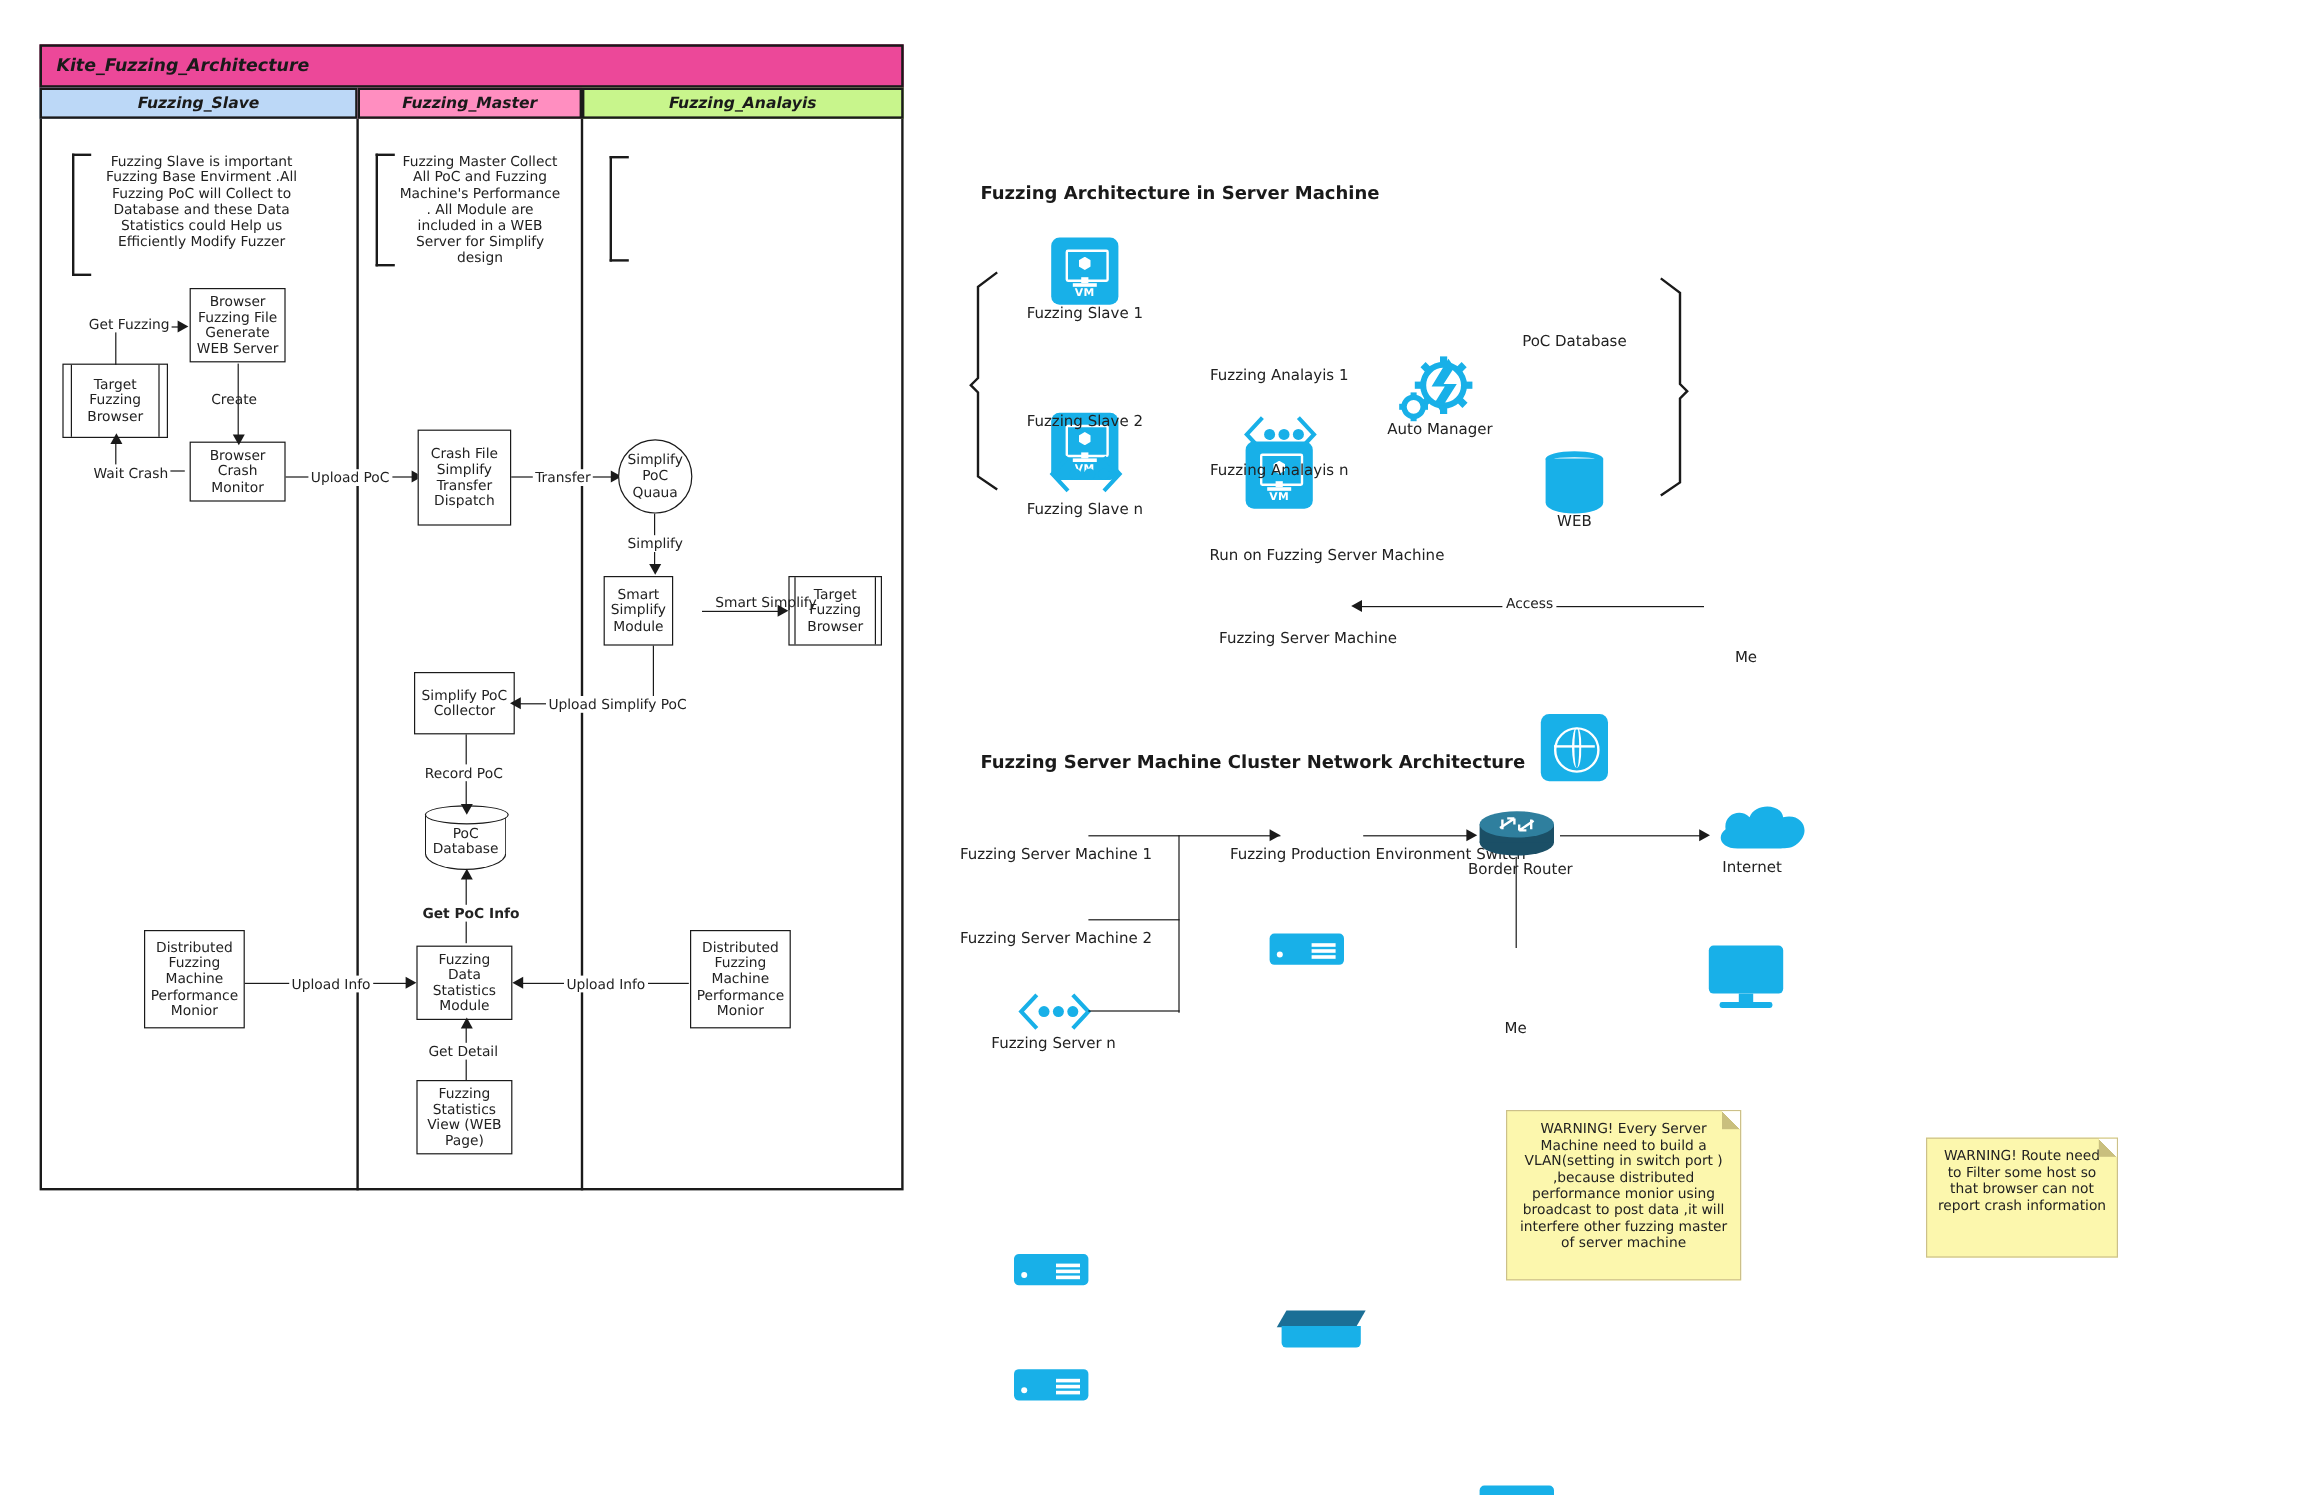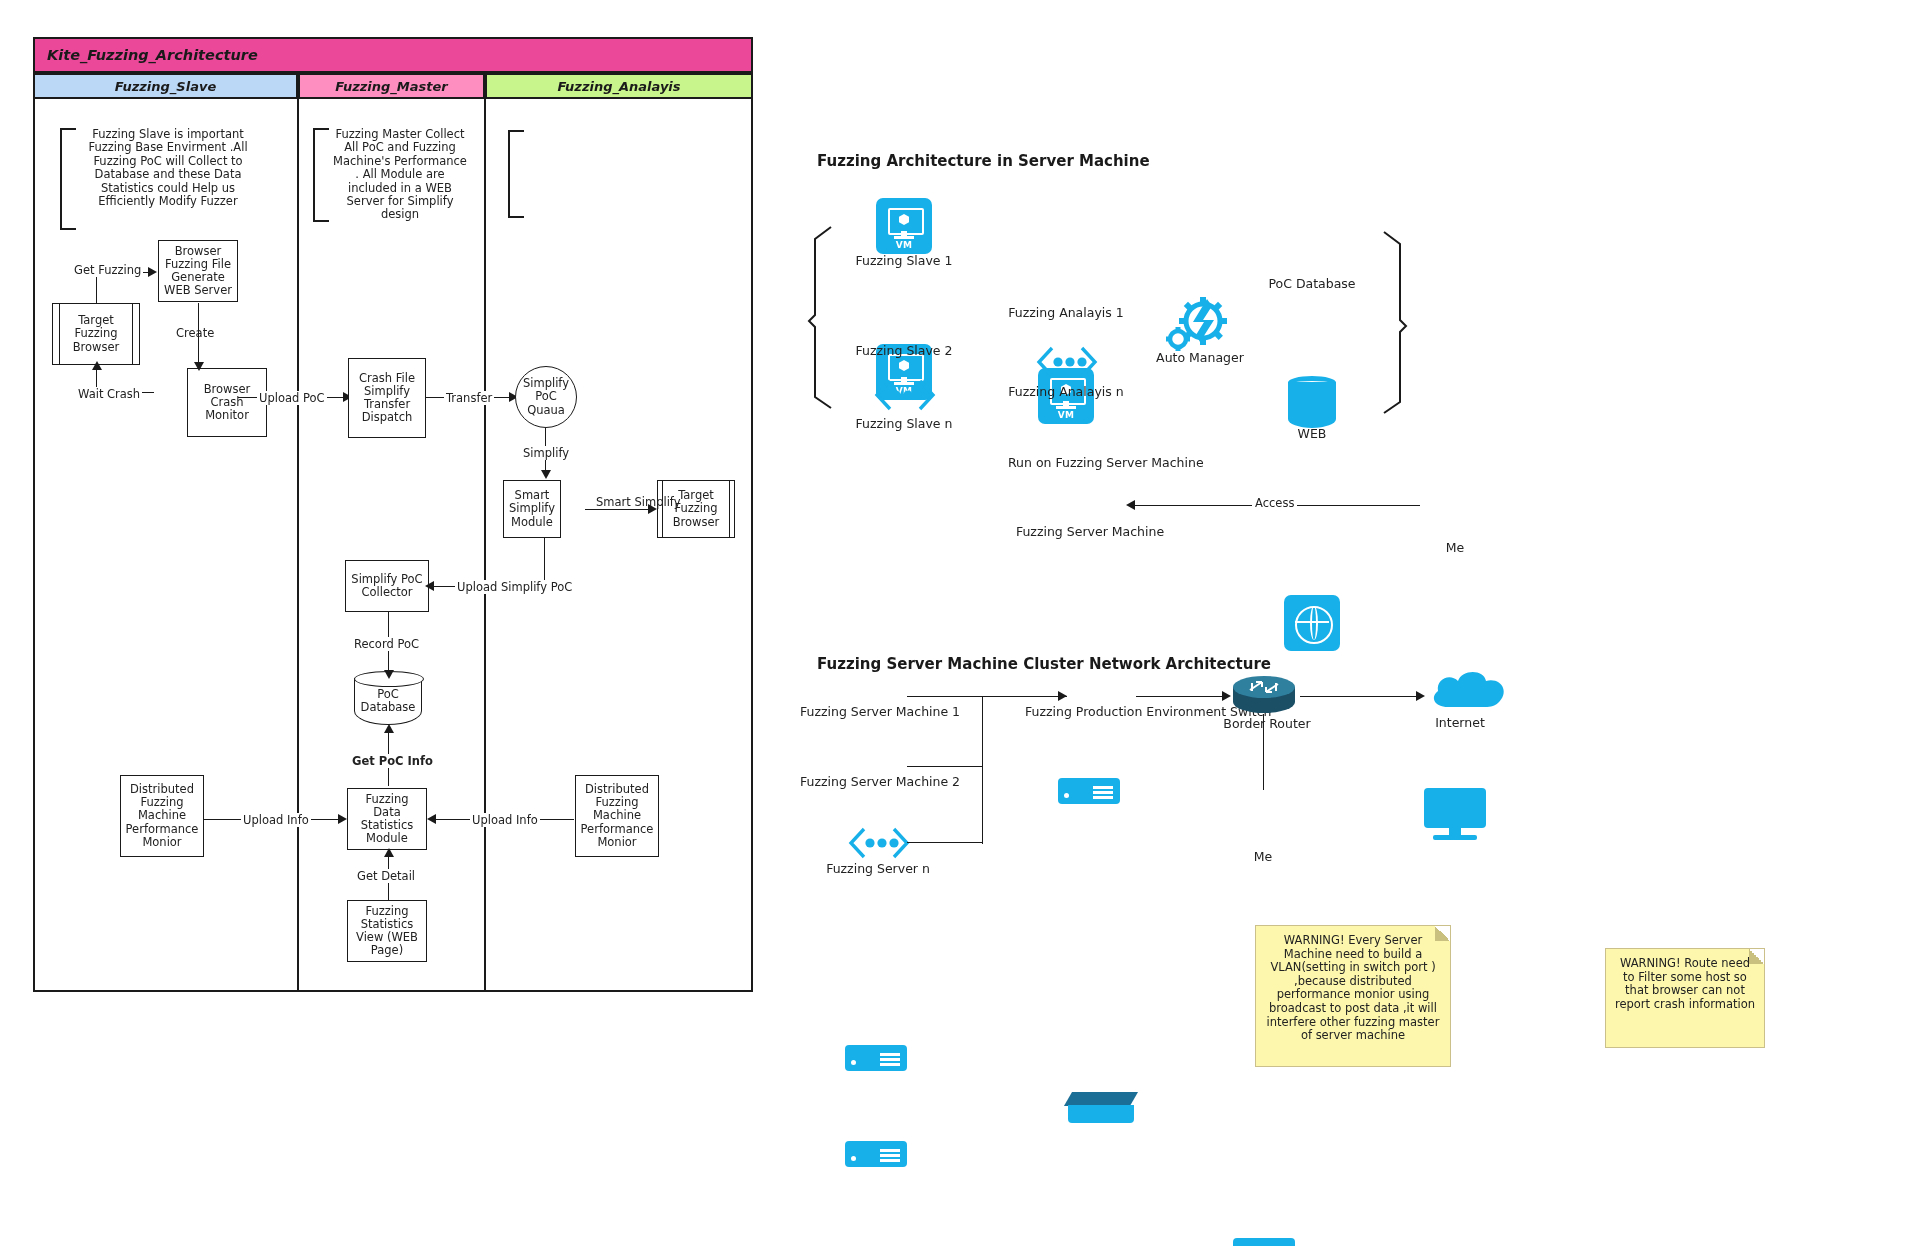--- a/index.html
+++ b/index.html
@@ -119,21 +119,21 @@
   <div class="txt">Fuzzing Master Collect All PoC and Fuzzing Machine's Performance . All Module are included in a WEB Server for Simplify design</div>
 </div>
 <div class="abs note" style="left:508px;top:130px;width:222px;height:84px;">
   <span class="bracket"></span>
 </div>
 
 <div class="abs box" style="left:158px;top:240px;width:80px;height:62px;">Browser Fuzzing File Generate WEB Server</div>
 <div class="abs box-dbl" style="left:52px;top:303px;width:88px;height:62px;">
   <span class="inner">Target Fuzzing Browser</span>
 </div>
-<div class="abs box" style="left:158px;top:368px;width:80px;height:69px;margin-left:29px;">Browser Crash Monitor</div>
+<div class="abs box" style="left:158px;top:368px;width:80px;height:50px;">Browser Crash Monitor</div>
 <div class="abs box" style="left:120px;top:775px;width:84px;height:82px;">Distributed Fuzzing Machine Performance Monior</div>
 
 <div class="abs ln lnv" style="left:198px;top:303px;height:64px;"></div>
 <div class="abs arrow ar-d" style="left:194px;top:362px;"></div>
 <div class="abs lbl" style="left:176px;top:326px;">Create</div>
 <div class="abs ln lnv" style="left:96px;top:272px;height:32px;"></div>
 <div class="abs ln lnh" style="left:96px;top:272px;width:56px;"></div>
 <div class="abs arrow ar-r" style="left:148px;top:267px;"></div>
 <div class="abs lbl" style="left:72px;top:263px;background:#fff;padding:0 2px;">Get Fuzzing</div>
 <div class="abs ln lnh" style="left:96px;top:392px;width:58px;"></div>
@@ -296,21 +296,21 @@
 <div class="abs pc-icon" style="left:1424px;top:480px;">
   <span class="scr"></span>
   <span class="nk"></span>
   <span class="bs"></span>
 </div>
 <div class="abs icon-label" style="left:1375px;top:540px;width:160px;">Me</div>
 <div class="abs ln lnh" style="left:1134px;top:505px;width:286px;"></div>
 <div class="abs arrow ar-l" style="left:1126px;top:500px;"></div>
 <div class="abs lbl" style="left:1252px;top:496px;background:#fff;padding:0 3px;">Access</div>
 
-<div class="abs sect-title" style="left:817px;top:626px;margin-top:29px;">Fuzzing Server Machine Cluster Network Architecture</div>
+<div class="abs sect-title" style="left:817px;top:626px;">Fuzzing Server Machine Cluster Network Architecture</div>
 
 <div class="abs srv-icon" style="left:845px;top:683px;">
   <span class="led"></span>
   <span class="bar" style="top:8px;"></span>
   <span class="bar" style="top:13px;"></span>
   <span class="bar" style="top:18px;"></span>
 </div>
 <div class="abs icon-label" style="left:800px;top:705px;width:156px;line-height:14px;">Fuzzing Server Machine 1</div>
 
 <div class="abs srv-icon" style="left:845px;top:753px;">

